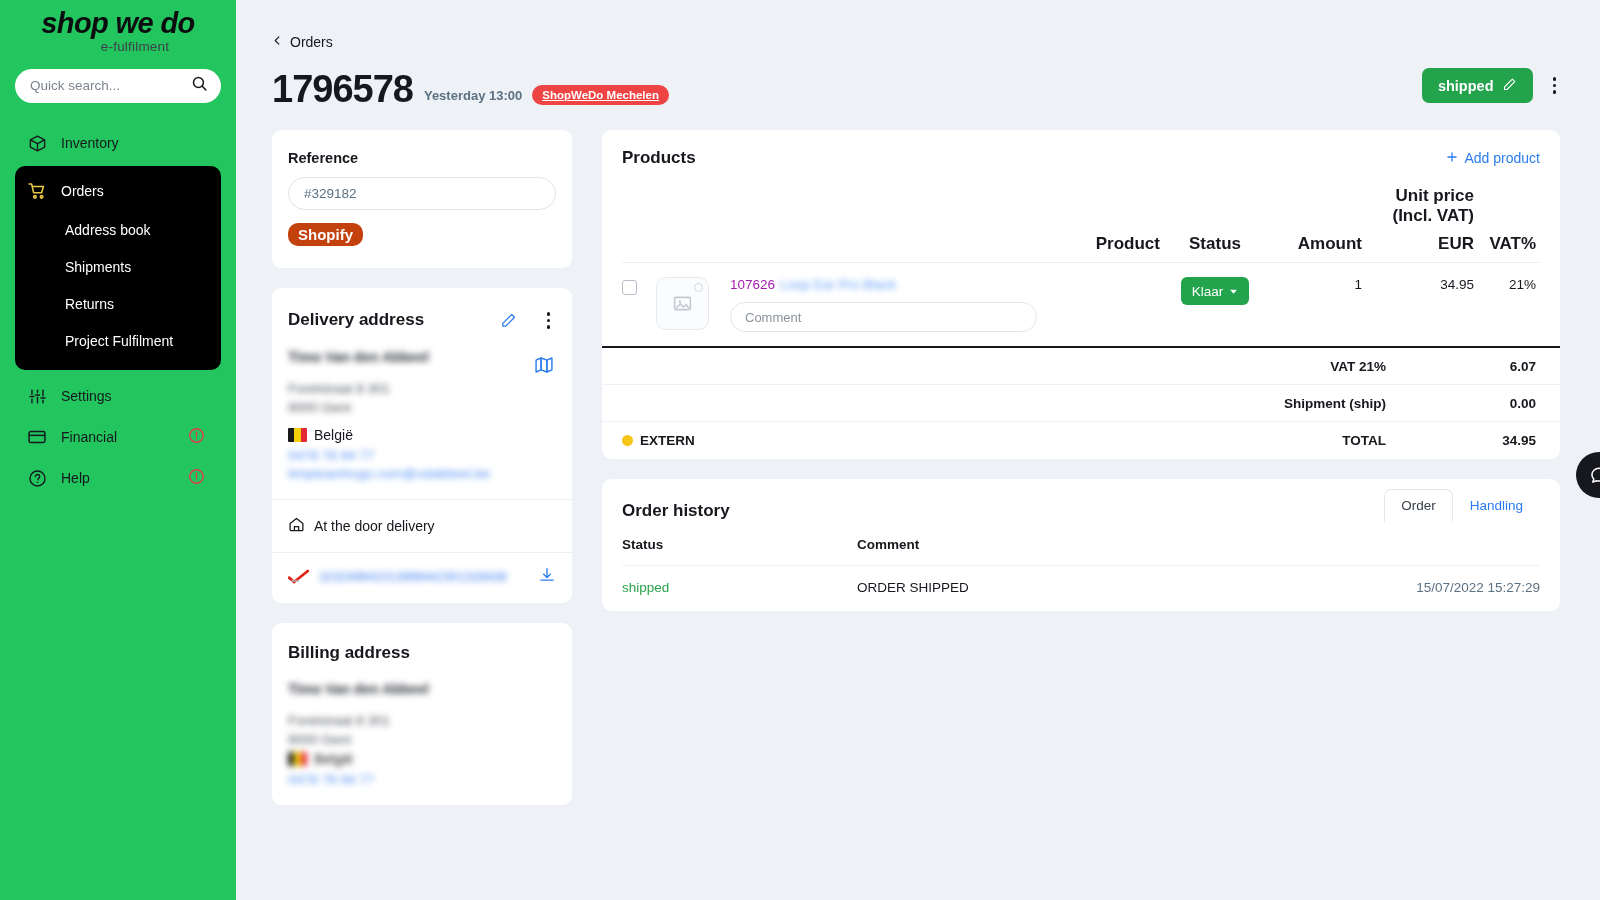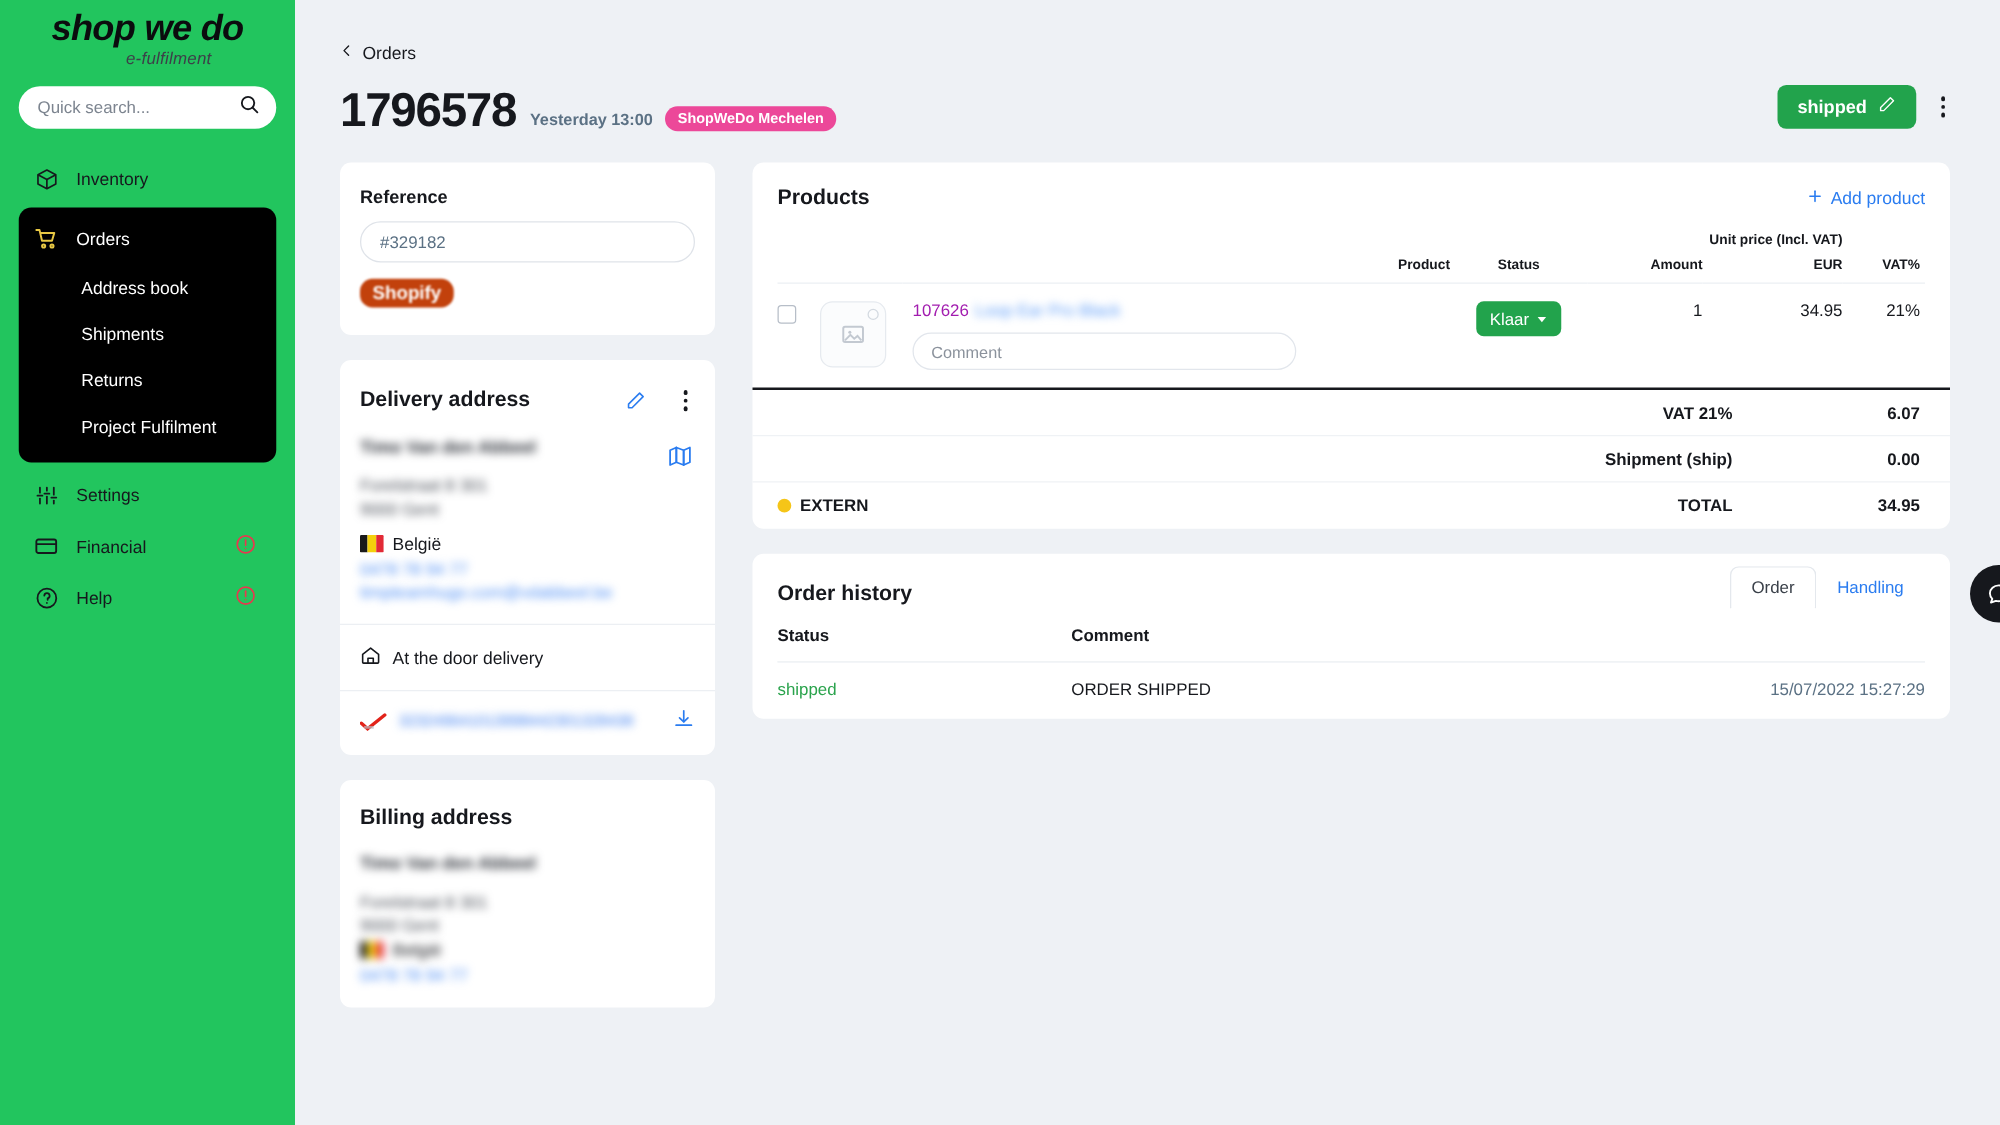--- a/index.html
+++ b/index.html
@@ -19,21 +19,21 @@
     padding: 0 15px;
     position: relative;
   }
   .brand { padding-top: 8px; text-align: center; }
   .brand-name {
     font-size: 29px; font-weight: 800; font-style: italic;
     letter-spacing: -0.6px; color: #0b0c0e; line-height: 1.1;
   }
   .brand-sub {
     font-size: 13.5px; color: #3c4149; letter-spacing: 0.2px;
-    margin-top: -1px; padding-left: 34px; font-style: italic;
+    margin-top: -1px; padding-left: 34px;
   }
   .search-box {
     margin-top: 15px; height: 34px; background: #fff;
     border-radius: 18px; display: flex; align-items: center;
     padding: 0 13px 0 15px; gap: 6px;
   }
   .search-box input {
     border: 0; outline: 0; background: transparent;
     font-family: "Liberation Sans", sans-serif;
     font-size: 13.5px; color: #5a626e; flex: 1; width: 100%;
@@ -62,22 +62,23 @@
   .breadcrumb {
     display: flex; align-items: center; gap: 7px;
     font-size: 14px; color: #16181d; padding-top: 34px; cursor: pointer;
   }
   .title-row { display: flex; align-items: flex-end; margin-top: 20px; }
   .order-no { font-size: 38px; font-weight: 800; letter-spacing: -1px; line-height: 1; }
   .order-meta { margin-left: 11px; display: flex; align-items: center; gap: 10px; padding-bottom: 3px; }
   .order-date { font-size: 13px; color: #5b7184; font-weight: 600; }
   .warehouse-pill {
     font-size: 11.5px; font-weight: 700; color: #fff;
-    background: #ec4899; padding: 4px 10px; border-radius: 11px;
+    background: #ef4444; padding: 4px 10px; border-radius: 11px;
     filter: blur(0.6px);
+    text-decoration: underline;
   }
   .title-actions {
     position: absolute; right: 40px; top: 68px;
     display: flex; align-items: center; gap: 16px;
   }
   .status-btn {
     background: #22a34c; color: #fff; border: 0; border-radius: 7px;
     height: 35px; padding: 0 16px; font-size: 14.5px; font-weight: 600;
     display: flex; align-items: center; gap: 8px; cursor: pointer;
     font-family: "Liberation Sans", sans-serif;
@@ -138,21 +139,21 @@
   
   .products-card { padding: 18px 20px 0 20px; }
   .products-head { display: flex; align-items: center; }
   .products-head .card-title { flex: 1; }
   .add-product {
     color: #2a7cf0; font-size: 14px; font-weight: 500;
     display: flex; align-items: center; gap: 6px; cursor: pointer;
   }
   table.products { width: 100%; border-collapse: collapse; margin-top: 18px; }
   table.products th {
-    font-size: 11px; font-weight: 700; text-align: right;
+    font-size: 17px; font-weight: 700; text-align: right;
     padding-bottom: 8px; color: #16181d; vertical-align: bottom;
   }
   th.th-prod { text-align: left; padding-left: 8px; }
   .unit-group { font-size: 13px; font-weight: 700; text-align: center; padding-bottom: 4px; }
   .prod-row td { border-top: 1px solid #eceff3; padding: 14px 0; vertical-align: top; }
   .prod-row td.c-check { width: 34px; }
   .prod-row td.c-thumb { width: 66px; }
   .chk {
     width: 15px; height: 15px; border: 1.4px solid #b7bec8;
     border-radius: 3px; background: #fff; cursor: pointer; margin-top: 3px;

